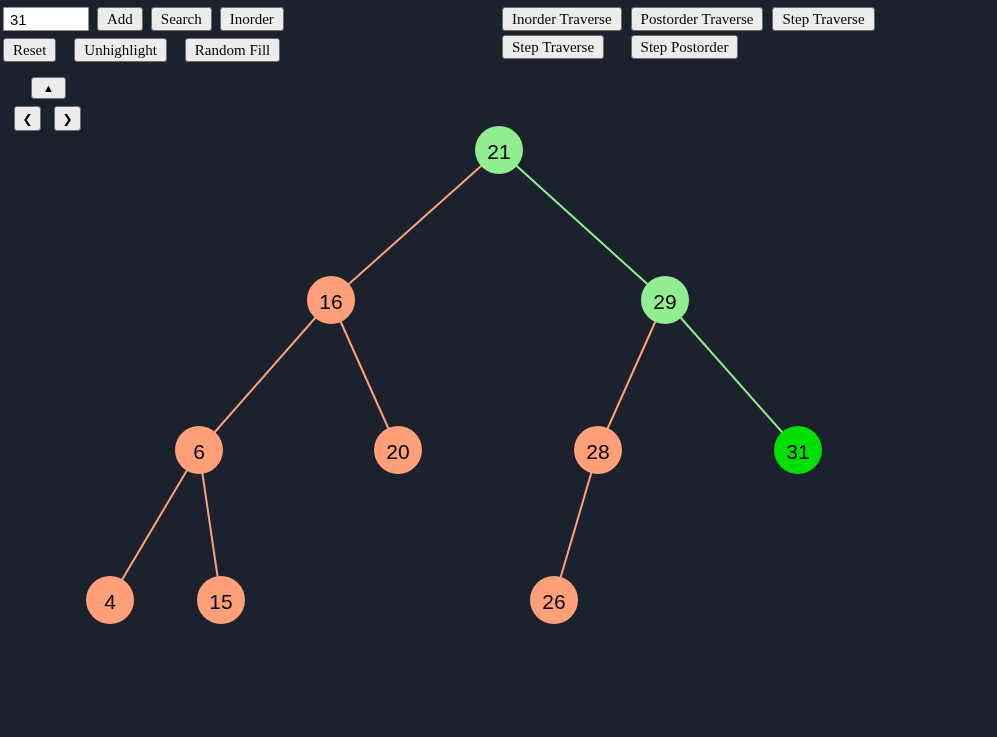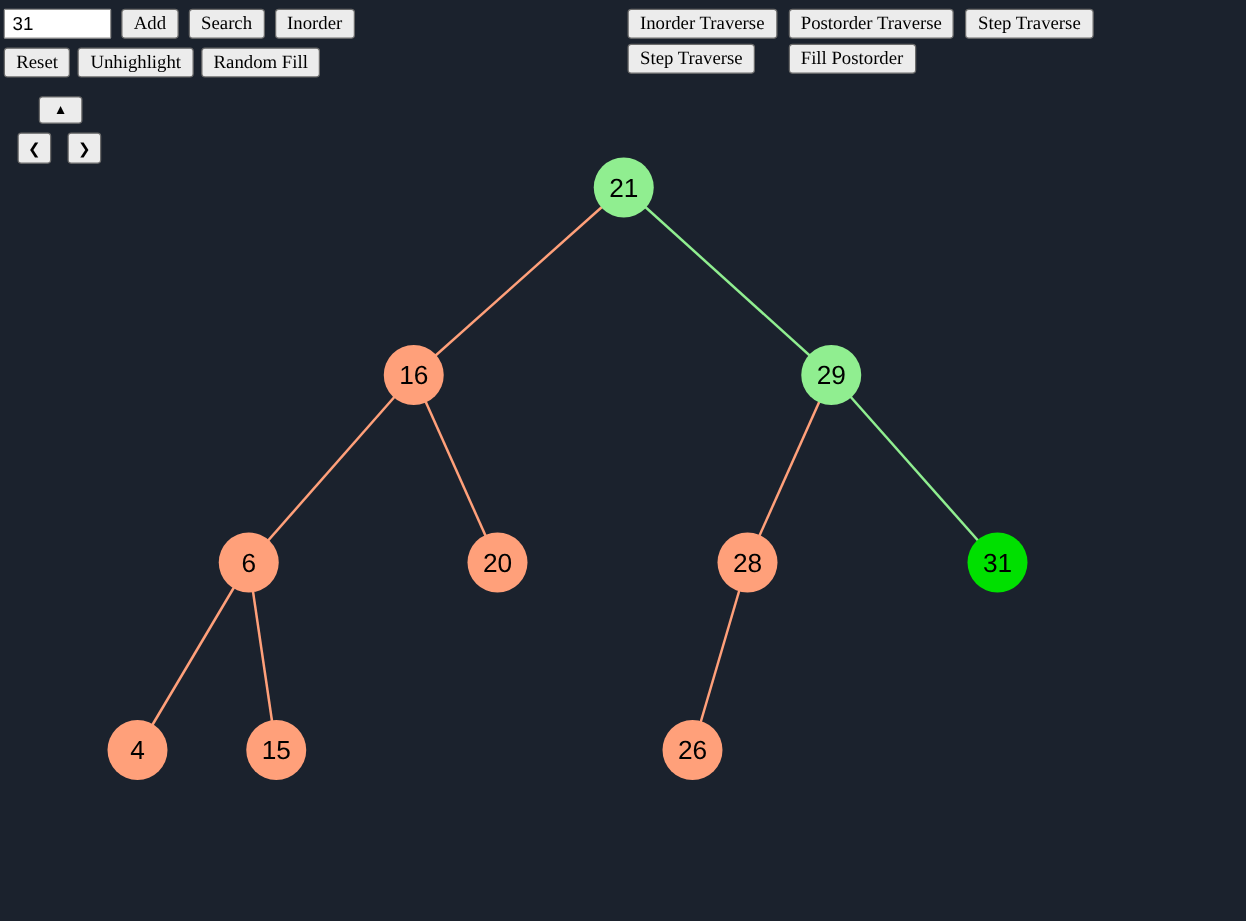--- a/index.html
+++ b/index.html
@@ -31,21 +31,21 @@
     white-space: nowrap;
   }
 
   
   .controls {
     position: absolute;
     left: 3px;
     top: 7px;
   }
   .ctrl-row { display: flex; gap: 8px; align-items: center; }
-  .ctrl-row + .ctrl-row { margin-top: 7px; gap: 6px; }
+  .ctrl-row + .ctrl-row { margin-top: 7px; gap: 18px; }
   .value-input {
     width: 86px;
     height: 24px;
     padding: 2px 6px;
     font-family: "Liberation Sans", sans-serif;
     font-size: 15px;
     color: #000;
     background: #fff;
     border: 1px solid #8f8f8f;
     border-radius: 1px;
@@ -169,21 +169,21 @@
     <button class="btn">Unhighlight</button>
     <button class="btn">Random Fill</button>
   </div>
 </div>
 
 <div class="traversal-grid">
   <button class="btn">Inorder Traverse</button>
   <button class="btn">Postorder Traverse</button>
   <button class="btn">Step Traverse</button>
   <button class="btn">Step Traverse</button>
-  <button class="btn">Fill Postorder</button>
+  <button class="btn">Step Postorder</button>
 </div>
 
 <div class="pan-pad">
   <button class="btn pan-up">
     <span>▲</span>
   </button>
   <button class="btn pan-left">
     <span>❮</span>
   </button>
   <button class="btn pan-right">

